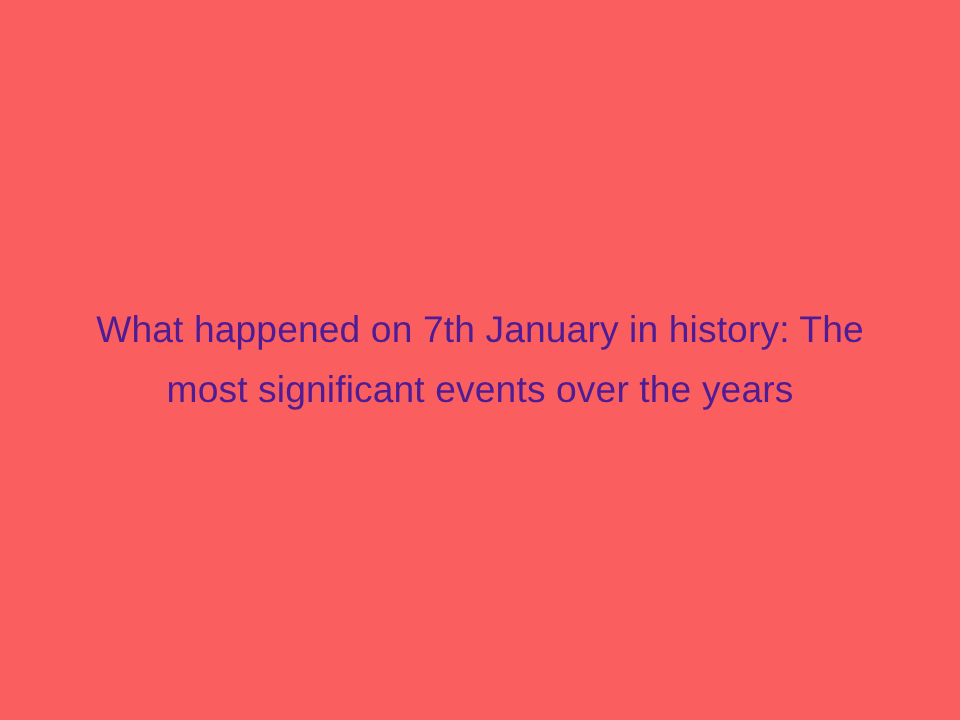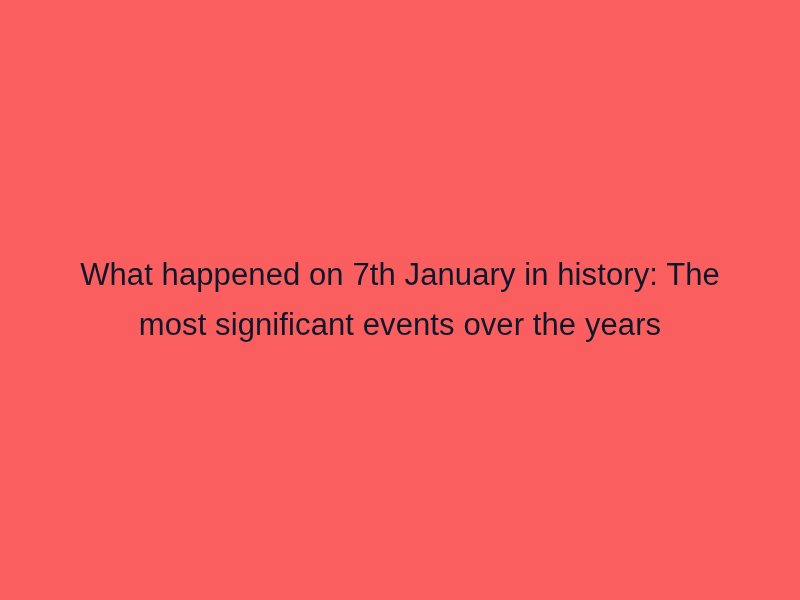--- a/index.html
+++ b/index.html
@@ -44,15 +44,15 @@
     text-align: center;
     word-wrap: break-word;
     -webkit-font-smoothing: antialiased;
   }
 </style>
 </head>
 <body style="background: rgb(251, 94, 94);">
 
 <div id="card" style="background: rgb(251, 94, 94);">
   <div id="headline-block">
-    <h1 id="headline" style="color: #0f172a;">What happened on 7th January in history: The most significant events over the years</h1>
+    <h1 id="headline" style="color: #4c1d95;">What happened on 7th January in history: The most significant events over the years</h1>
   </div>
 </div>
 
 </body></html>

